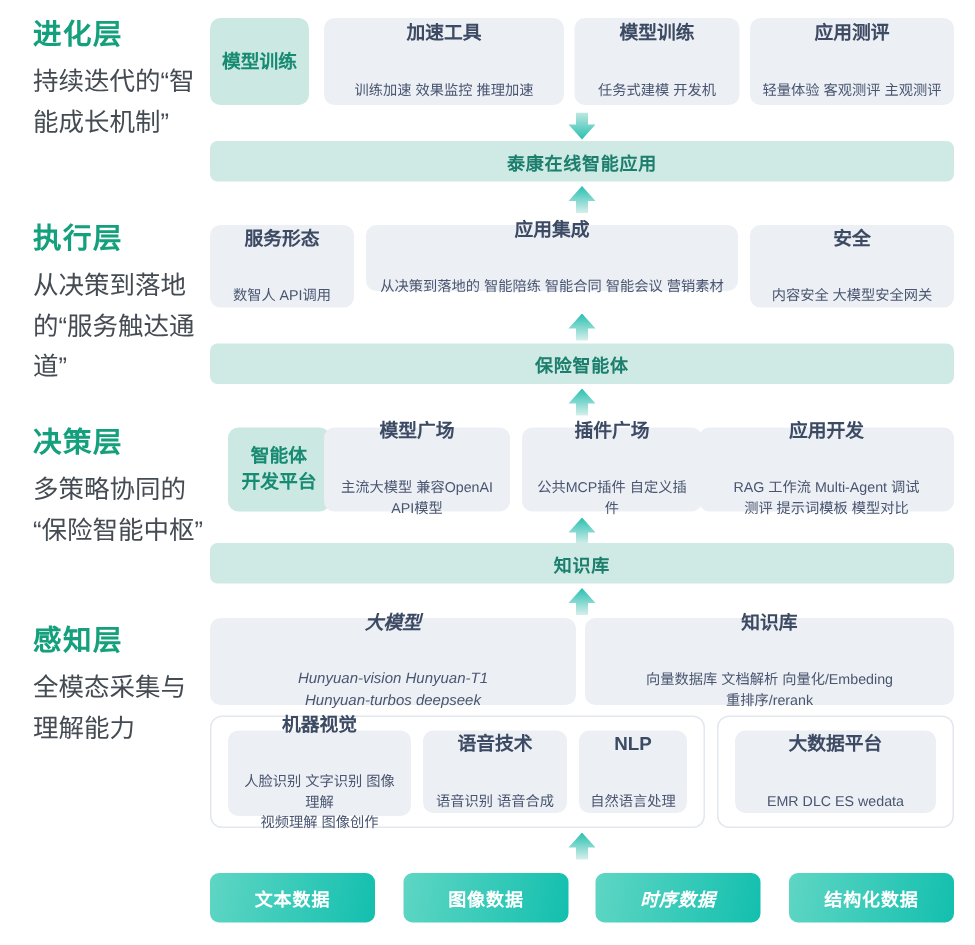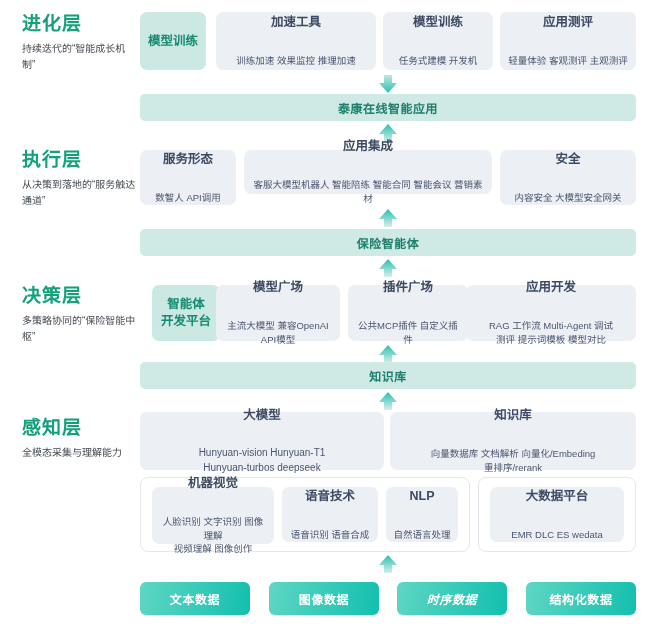--- a/index.html
+++ b/index.html
@@ -24,21 +24,21 @@
   }
   .layer-title {
     font-size: 19px;
     font-weight: bold;
     color: #14a07c;
     letter-spacing: 1px;
     line-height: 1.25;
     margin-bottom: 5px;
   }
   .layer-sub {
-    font-size: 10px;
+    font-size: 17px;
     color: #444b52;
     line-height: 1.6;
   }
 
   
   .card {
     position: absolute;
     background: #eceff4;
     border-radius: 7px;
     display: flex;
@@ -183,21 +183,21 @@
     <div class="layer-sub">从决策到落地的“服务触达通道”</div>
   </div>
 
   <div class="card" style="left:140px; top:150px; width:96px; height:55px;">
     <div class="card-title">服务形态</div>
     <div class="card-items">数智人  API调用</div>
   </div>
 
   <div class="card" style="left:244px; top:150px; width:248px; height:44px;">
     <div class="card-title">应用集成</div>
-    <div class="card-items">客服大模型机器人 智能陪练 智能合同 智能会议 营销素材</div>
+    <div class="card-items">从决策到落地的 智能陪练 智能合同 智能会议 营销素材</div>
   </div>
 
   <div class="card" style="left:500px; top:150px; width:136px; height:55px;">
     <div class="card-title">安全</div>
     <div class="card-items">内容安全 大模型安全网关</div>
   </div>
 
   <div class="arrow" style="left:377px; top:209px;">
     <svg width="22" height="19" viewBox="0 0 22 19">
       <defs>
@@ -279,21 +279,21 @@
         </defs>
       <path d="M11 0 L20 10 h-5 v8 H7 v-8 H2 z" fill="url(#gup5)"></path>
     </svg>
   </div>
 
   <div class="layer-label" style="top:416px;">
     <div class="layer-title">感知层</div>
     <div class="layer-sub">全模态采集与理解能力</div>
   </div>
 
-  <div class="card" style="left:140px; top:412px; width:244px; height:58px;">
+  <div class="card" style="left:140px; top:412px; width:244px; height:58px;font-style:italic;">
     <div class="card-title">大模型</div>
     <div class="card-items" style="white-space:pre-line; font-size:10px;">Hunyuan-vision Hunyuan-T1
 Hunyuan-turbos deepseek</div>
   </div>
 
   <div class="card" style="left:390px; top:412px; width:246px; height:58px;">
     <div class="card-title">知识库</div>
     <div class="card-items" style="white-space:pre-line;">向量数据库 文档解析 向量化/Embeding
 重排序/rerank</div>
   </div>

